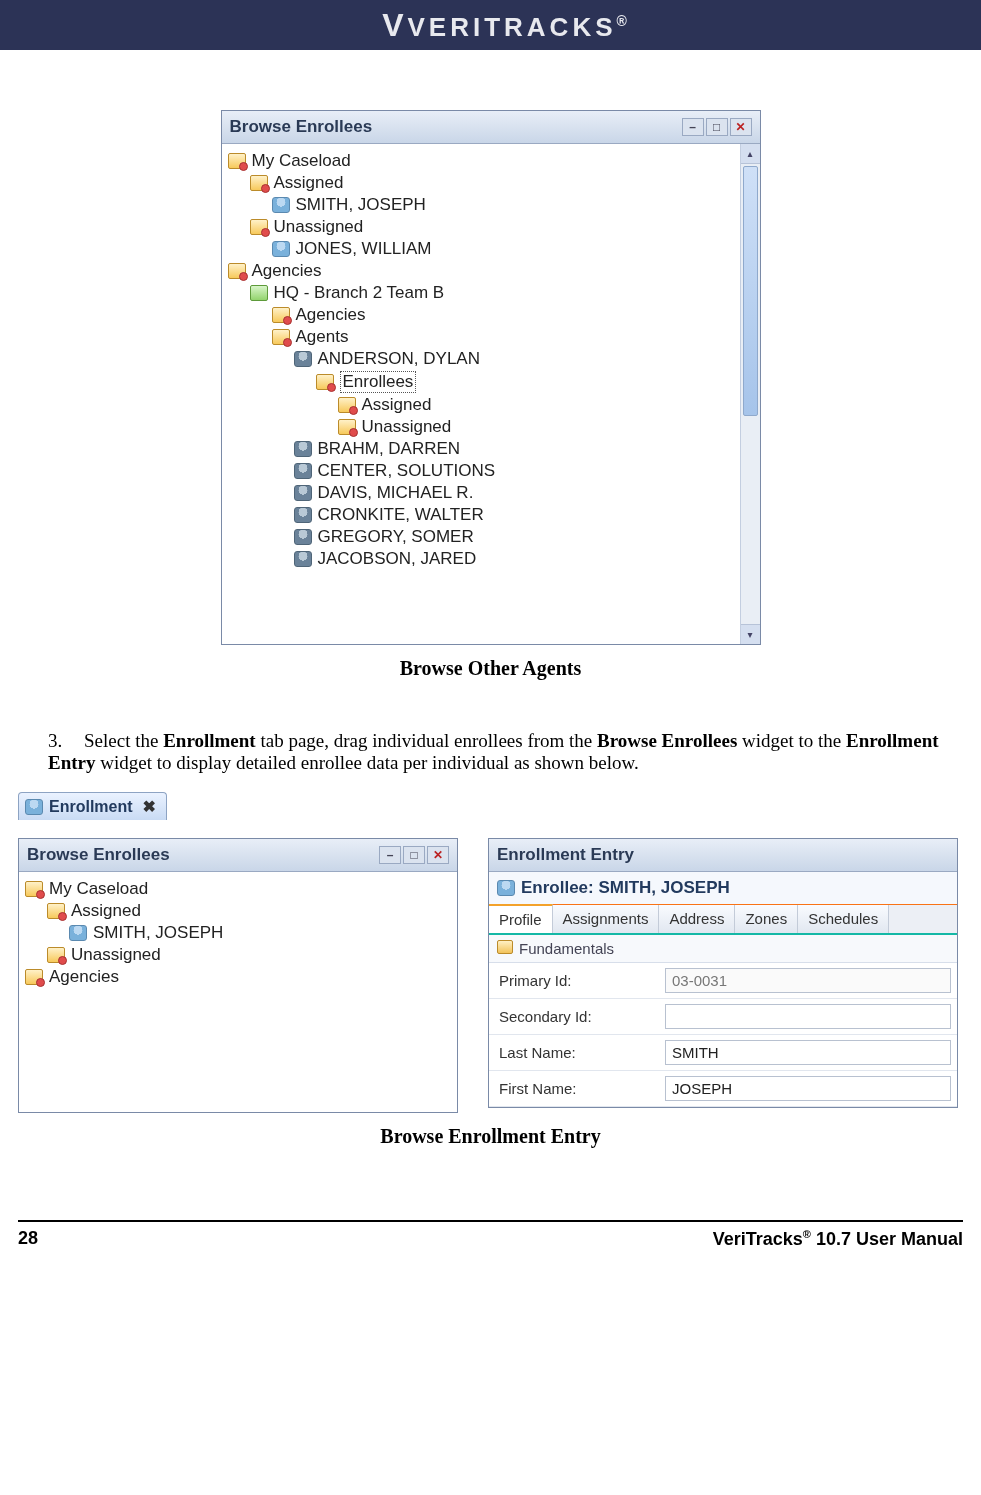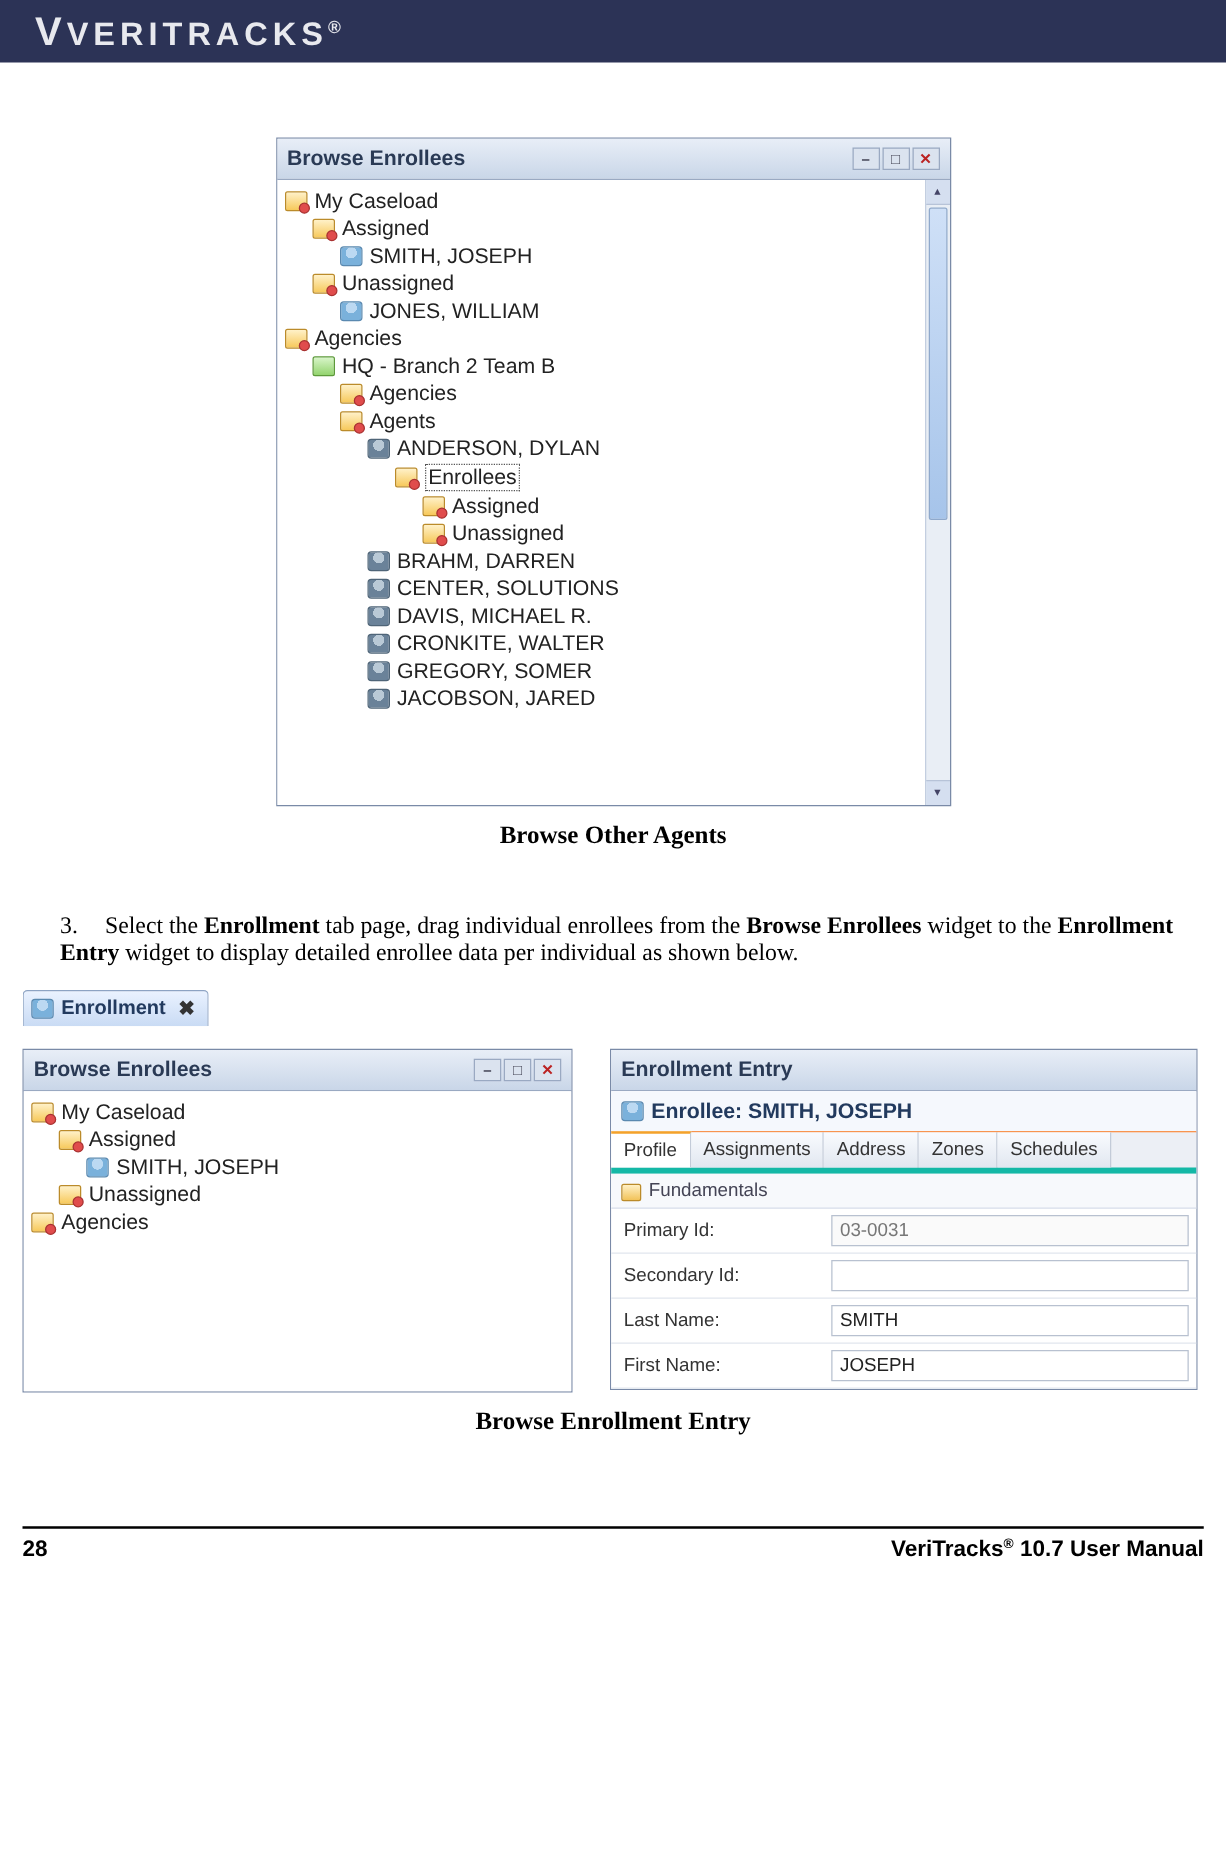--- a/index.html
+++ b/index.html
@@ -12,20 +12,21 @@
     color: #000;
   }
   .page { padding: 0 18px 18px 18px; }
   .header-band {
     background: #2c3356;
     height: 50px;
     margin: 0 -18px 60px -18px;
     display: flex;
     align-items: center;
     padding-left: 28px;
+    justify-content: center;
   }
   .logo-text {
     font-family: Arial, sans-serif;
     color: #e8e9ee;
     font-size: 26px;
     letter-spacing: 4px;
     font-weight: bold;
   }
   .logo-text .vt-v { font-size: 32px; }
   .logo-text sup { font-size: 14px; letter-spacing: 0; }
@@ -105,30 +106,30 @@
   .two-col { display: flex; gap: 30px; align-items: flex-start; margin-top: 18px; }
   .two-col .win { flex: none; }
   .left-win { width: 440px; }
   .right-win { width: 470px; }
   .right-win .win-body { padding: 0; }
   .sub-header {
     display: flex; align-items: center; gap: 6px;
     padding: 6px 8px; font-weight: bold; color: #223a5e;
     background: #f5f8fd; border-bottom: 1px solid #f97316;
   }
-  .tab-strip { display: flex; background: #eceff5; border-bottom: 5px solid #14b8a6; font-size: 15px; }
+  .tab-strip { display: flex; background: #eceff5; border-bottom: 2px solid #14b8a6; font-size: 15px; }
   .tab-strip .tab {
     padding: 5px 10px; border-right: 1px solid #c3cbd8; color: #333;
     background: linear-gradient(#f9fbfe, #e1e7f0);
   }
   .tab-strip .tab.active {
     background: #fff; border-top: 2px solid #f3a22b; margin-top: -1px;
   }
   .fund-row {
-    display: flex; align-items: flex-end; gap: 6px; padding: 5px 8px;
+    display: flex; align-items: flex-start; gap: 6px; padding: 5px 8px;
     background: #f7f9fc; border-bottom: 1px solid #d7deea; font-size: 15px; color: #445;
   }
   .fund-icon { width: 16px; height: 14px; background: linear-gradient(#fff0c4, #f2c35a); border: 1px solid #bb8b2a; border-radius: 2px; }
   .form-row { display: flex; align-items: center; border-bottom: 1px solid #e1e6ee; font-size: 15px; }
   .form-row .lbl { width: 170px; padding: 7px 10px; color: #333; }
   .form-row .val { flex: 1; padding: 5px 6px; }
   .form-row input {
     width: 100%; font-family: inherit; font-size: 15px;
     border: 1px solid #b8c1d0; padding: 3px 6px; color: #777;
   }

